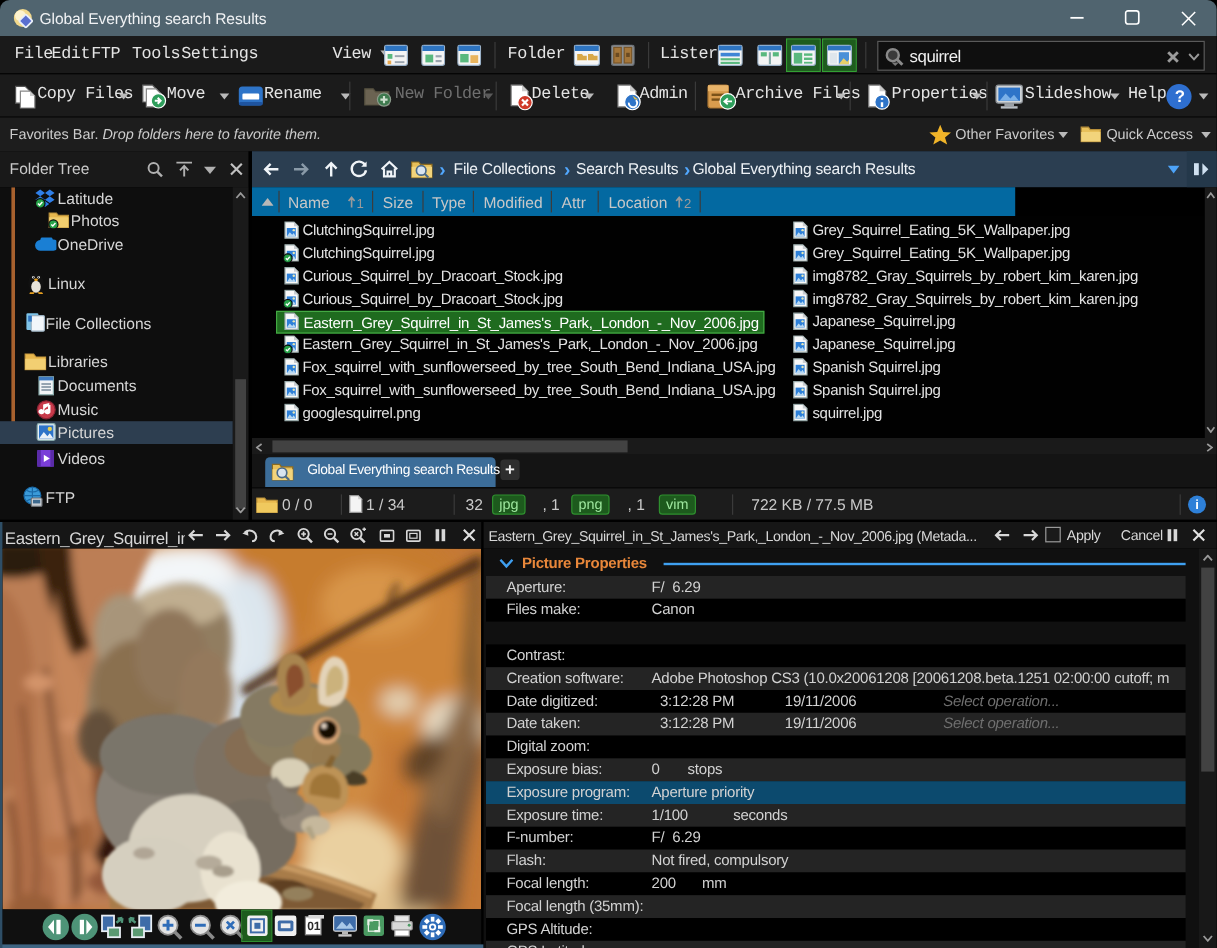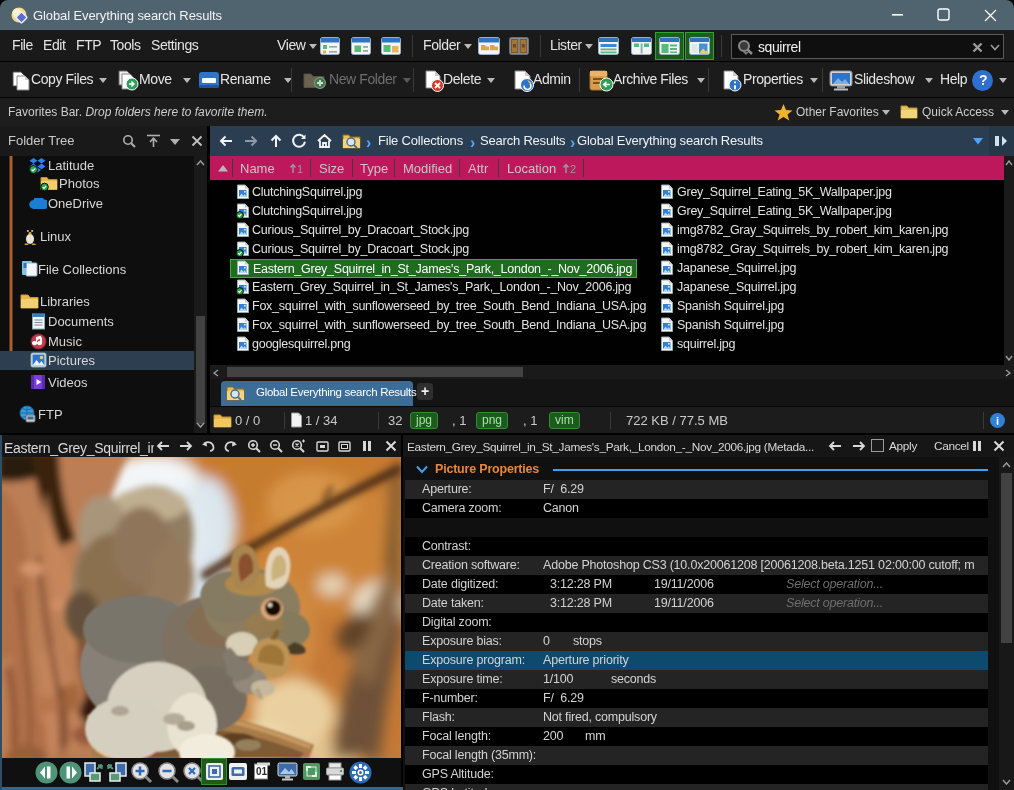--- a/index.html
+++ b/index.html
@@ -4,35 +4,35 @@
 <style>
   * { margin:0; padding:0; box-sizing:border-box; }
   html,body { width:1014px; height:790px; overflow:hidden; background:#000; }
   body { font-family:"Liberation Sans", sans-serif; position:relative; }
   .abs { position:absolute; }
   
   #titlebar { left:0; top:0; width:1014px; height:30px; background:#50646f; border-radius:8px 8px 0 0; color:#f0f2f4; }
   #titlebar .title { position:absolute; left:33px; top:8px; font-size:13px; letter-spacing:-0.1px; }
   
   #menubar { left:0; top:30px; width:1014px; height:32px; background:#1a1a1a; color:#e4e4e4; font-size:14px; letter-spacing:-0.4px; border-bottom:1px solid #000;}
-  .mitem { position:absolute; top:7px; }
+  .mitem { position:absolute; top:7px;font-family:Liberation Mono, monospace; }
   .vsep { position:absolute; width:1px; background:#3a3a3a; }
   .drop { display:inline-block; width:0; height:0; border-left:4px solid transparent; border-right:4px solid transparent; border-top:5px solid #b9b9b9; vertical-align:middle; }
   
   #toolbar { left:0; top:62px; width:1014px; height:36px; background:#1b1b1b; color:#e4e4e4; font-size:14px; letter-spacing:-0.4px; border-bottom:1px solid #050505;}
   
   #favbar { left:0; top:98px; width:1014px; height:28px; background:#1d1d1d; color:#cccccc; font-size:12px; }
   
   #treehdr { left:0; top:126px; width:207px; height:30px; background:#191919; color:#c9c9c9; font-size:13px; }
   #tree { left:0; top:156px; width:207px; height:277px; background:#0e0e0e; color:#d6d6d6; font-size:13px; }
   .titem { position:absolute; height:19px; line-height:19px; white-space:nowrap; }
   
   #crumb { left:210px; top:126px; width:804px; height:30px; background:#2b3e51; color:#eef2f6; font-size:13px; letter-spacing:-0.2px; }
   
-  #colhdr { left:210px; top:156px; width:804px; height:24px; background:#be185d; color:#c7c7c7; font-size:13px; }
+  #colhdr { left:210px; top:156px; width:636px; height:24px; background:#0369a1; color:#c7c7c7; font-size:13px; }
   .chsep { position:absolute; top:3px; height:18px; width:1px; background:#3c3c3c; }
   
   #list { left:210px; top:180px; width:794px; height:185px; background:#010101; color:#e2e2e2; font-size:12.5px; letter-spacing:-0.25px; }
   #list svg { z-index:3; }
   .frow { position:absolute; height:19px; line-height:19px; white-space:nowrap; }
   #tabbar span { white-space:nowrap; font-size:11.5px; letter-spacing:-0.3px; }
   
   .sb { background:#1a1a1a; }
   .sbthumb { background:#424242; position:absolute; }
   
@@ -950,21 +950,21 @@
       <div class="sbthumb" style="left:2px;top:16px;width:11px;height:170px"></div>
       <svg class="abs" style="left:3px;top:322px" width="9" height="6">
         <path d="M1,1 L4.5,5 L8,1" stroke="#9a9a9a" stroke-width="1.5" fill="none"></path>
       </svg>
     </div>
   <div class="mrow" style="top:23px;background:#242424">
       <span class="mlabel">Aperture:</span>
       <span class="mval">F/&nbsp;&nbsp;6.29</span>
     </div>
   <div class="mrow" style="top:42px;background:#000">
-      <span class="mlabel">Camera zoom:</span>
+      <span class="mlabel">Files make:</span>
       <span class="mval">Canon</span>
     </div>
   <div class="mrow" style="top:80px;background:#000">
       <span class="mlabel">Contrast:</span>
     </div>
   <div class="mrow" style="top:99px;background:#242424">
       <span class="mlabel">Creation software:</span>
       <span class="mval">Adobe Photoshop CS3 (10.0x20061208 [20061208.beta.1251 02:00:00 cutoff; m branc...</span>
     </div>
   <div class="mrow" style="top:118px;background:#000">

